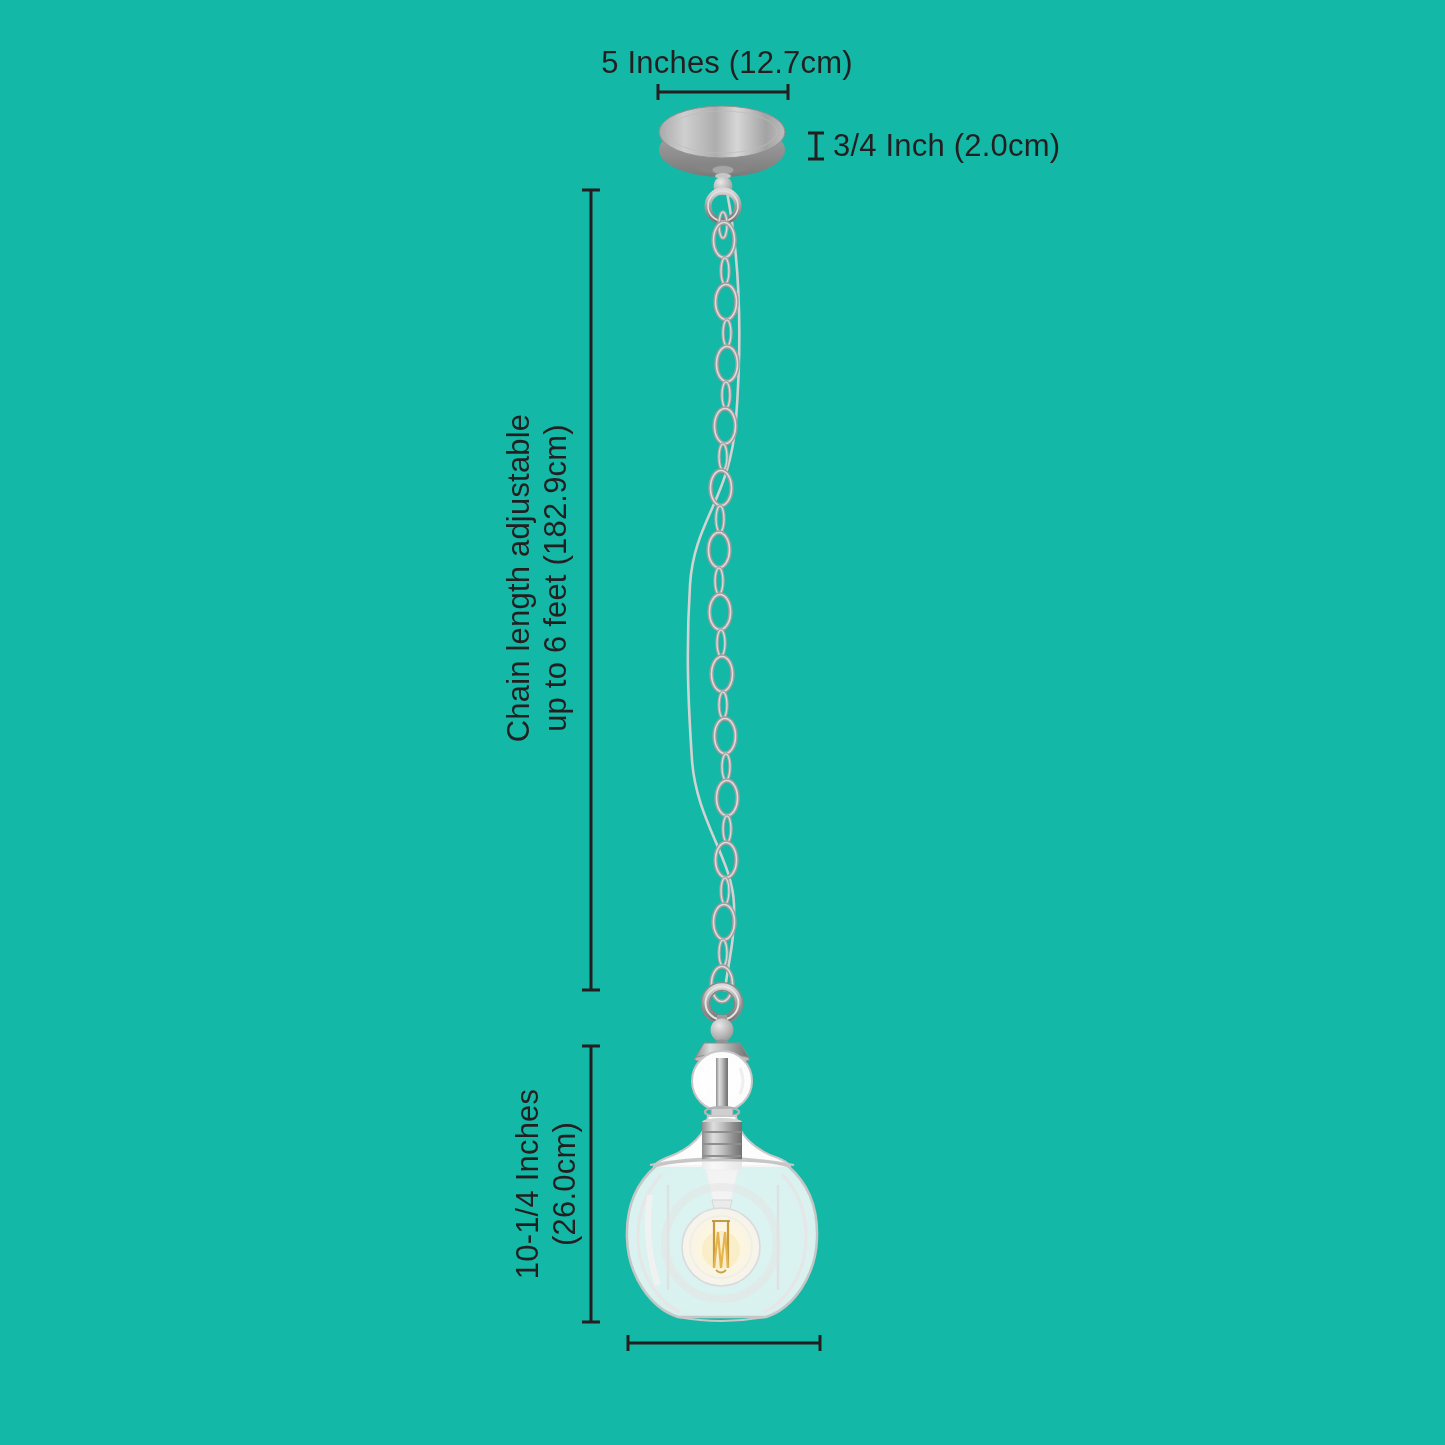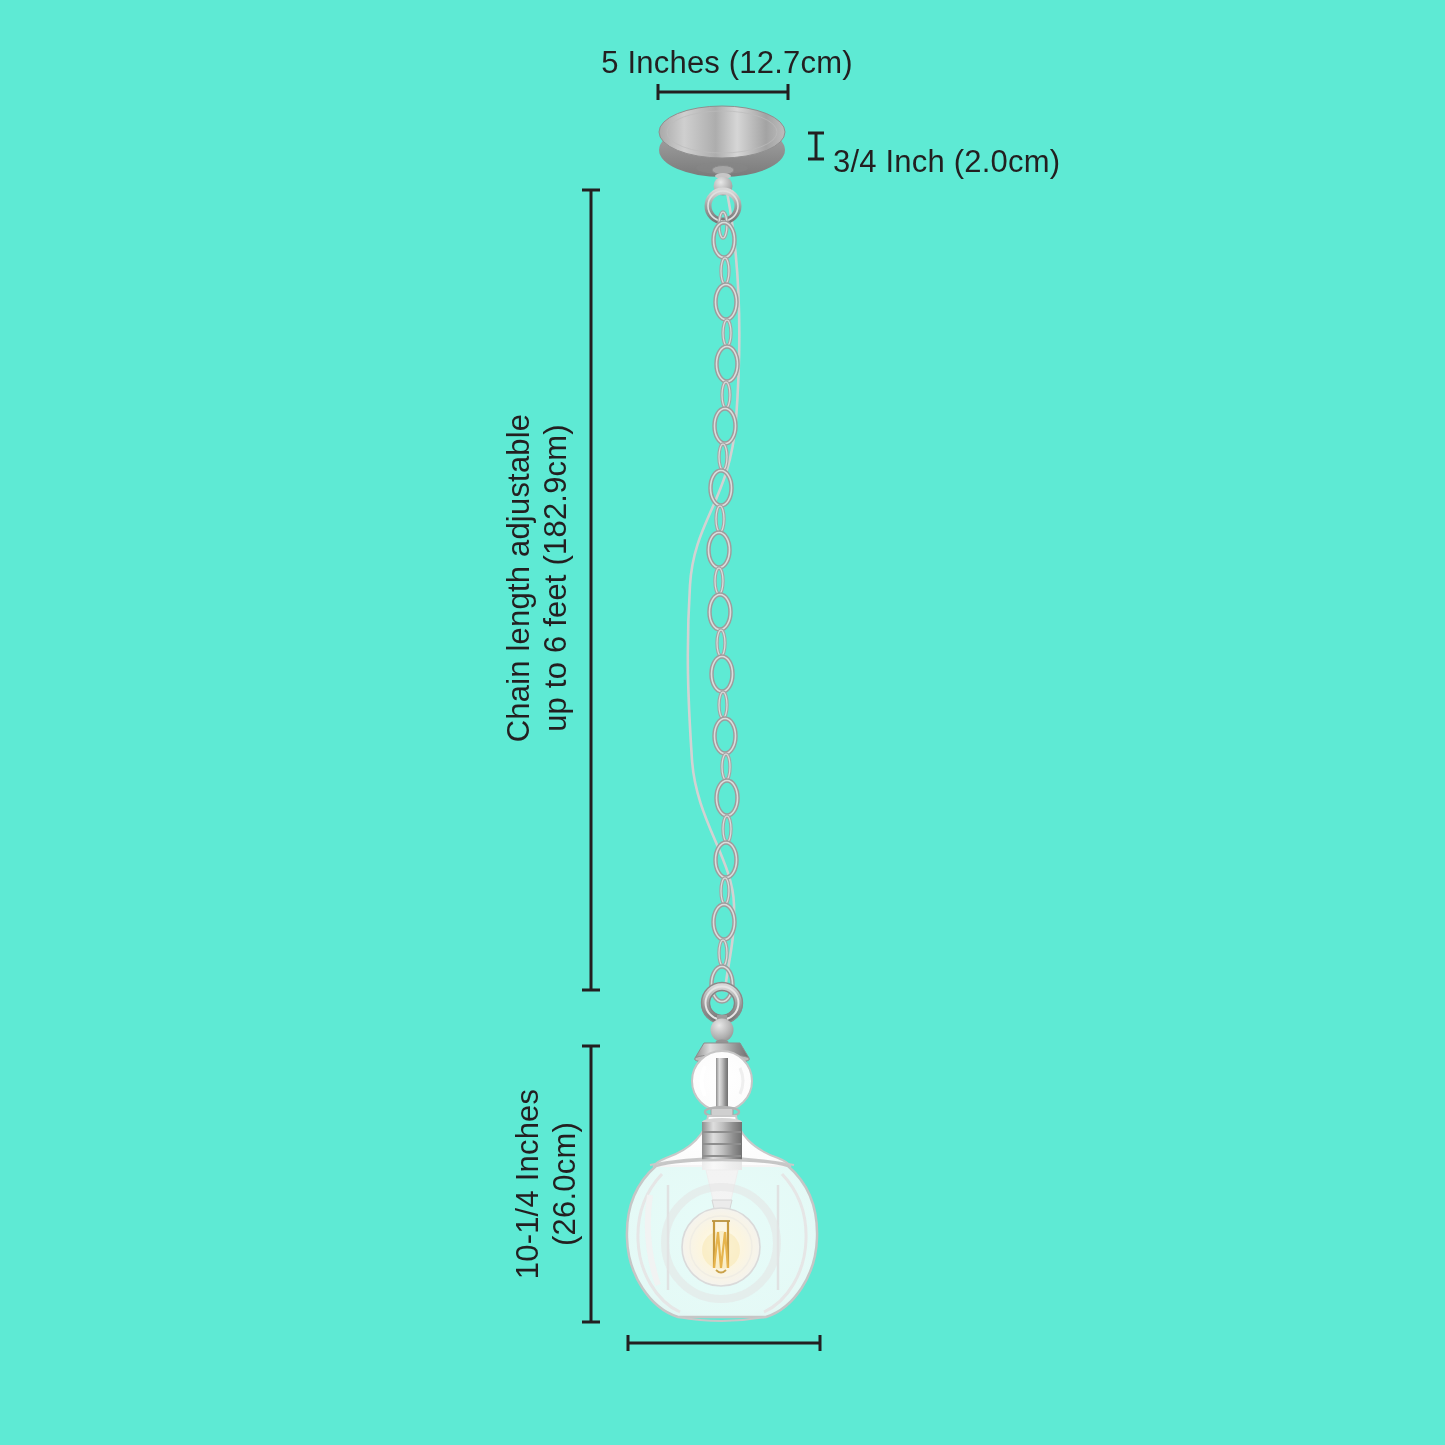--- a/index.html
+++ b/index.html
@@ -1,17 +1,17 @@
 <!DOCTYPE html>
 <html><head>
 <meta charset="utf-8">
 <style>
   html,body{margin:0;padding:0;background:#fff;}
   .stage{
-    position:relative;width:1445px;height:1445px;background:#5eead4;
+    position:relative;width:1445px;height:1445px;background:#14b8a6;
     font-family:"Liberation Sans", sans-serif;color:#231f20;overflow:hidden;
   }
   .dim-label{
     position:absolute;font-size:31px;font-weight:500;letter-spacing:.2px;
     color:#231f20;white-space:nowrap;line-height:37px;
   }
   .centered{text-align:center;}
   .rot{transform:rotate(-90deg);}
   .rot .line{white-space:nowrap;}
   svg{position:absolute;left:0;top:0;}
@@ -197,21 +197,21 @@
         <line x1="728" y1="1221" x2="728" y2="1268" stroke="#c79a3e" stroke-width="2.2"></line>
         <line x1="712" y1="1221" x2="730" y2="1221" stroke="#b9923e" stroke-width="1.8"></line>
         <path d="M714,1268 L718,1232 L721,1268 L725,1232 L728,1268" fill="none" stroke="#e6b44d" stroke-width="2.2"></path>
         <path d="M716,1270 Q721,1275 726,1270" fill="none" stroke="#caa24a" stroke-width="1.8"></path>
       </g>
     </g>
   </svg>
 
   <div class="dim-label centered" style="left:527px;top:44px;width:400px;">5 Inches (12.7cm)</div>
 
-  <div class="dim-label" style="left:833px;top:127px;margin-top:16px;">3/4 Inch (2.0cm)</div>
+  <div class="dim-label" style="left:833px;top:127px;">3/4 Inch (2.0cm)</div>
 
   <div class="dim-label rot centered" style="left:308px;top:540px;width:460px;height:76px;">
     <div class="line">Chain length adjustable</div>
     <div class="line">up to 6 feet (182.9cm)</div>
   </div>
 
   <div class="dim-label rot centered" style="left:397px;top:1146px;width:300px;height:76px;">
     <div class="line">10-1/4 Inches</div>
     <div class="line">(26.0cm)</div>
   </div>

